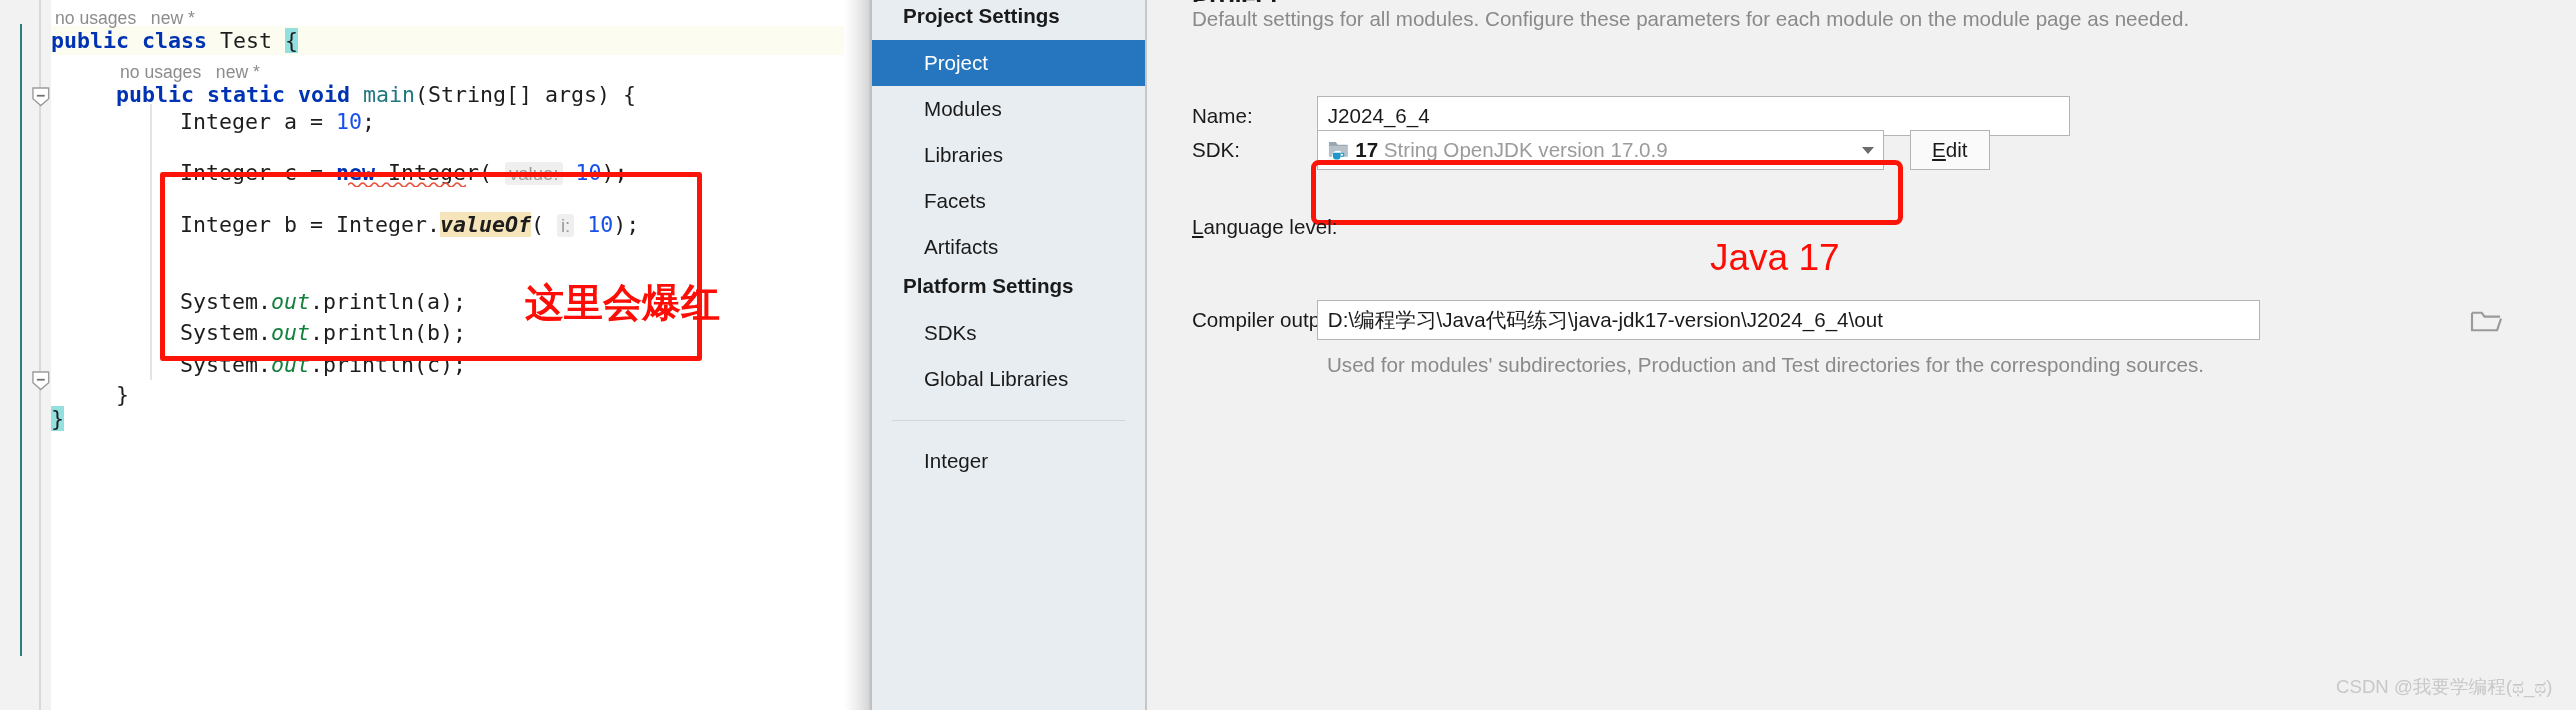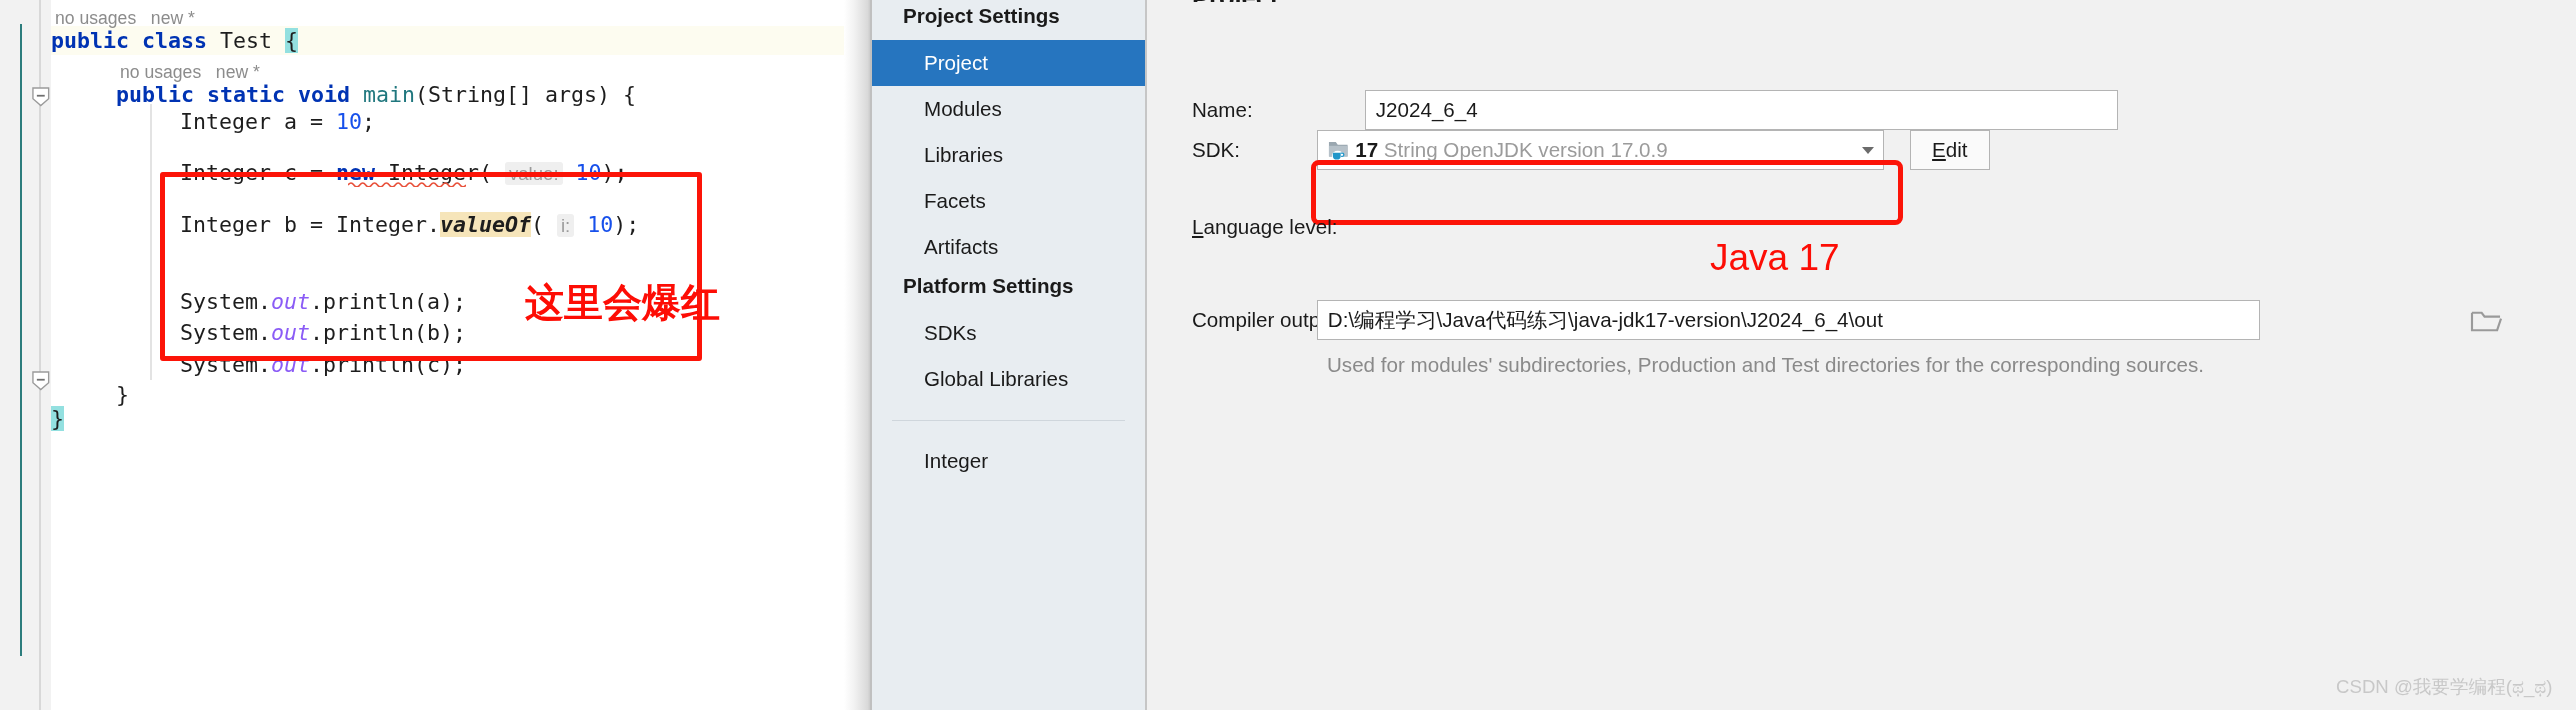--- a/index.html
+++ b/index.html
@@ -49,21 +49,21 @@
     font-family: "Liberation Sans", sans-serif;
     font-size: 17.6px;
     color: #8c8c8c;
     white-space: pre;
   }
   .code-line { position: absolute; color: #1d1d1d; letter-spacing: 0px; }
   .kw { color: #0033b3; font-weight: 600; }
   .cls { color: #1d1d1d; }
   .typ { color: #20777e; }
   .num { color: #1750eb; }
-  .italic-field { color: #8b5cf6; font-style: italic; }
+  .italic-field { color: #15803d; font-style: italic; }
   .static-m { color: #1d1d1d; font-style: italic; font-weight:600;
               background: #f6e5ba; }
   .brace-hl { background: #93e0e0; }
   .param-hint {
     background: #efefef; color: #9a9a9a; font-size: 18.6px;
     padding: 1px 3.9px 1px 3.9px; border-radius: 2.9px;
     font-family: "Liberation Sans", sans-serif;
   }
   .squiggle {
     position: absolute;
@@ -240,22 +240,23 @@
         <div class="tree-item">SDKs</div>
         <div class="tree-item">Global Libraries</div>
         <div class="tree-sep"></div>
         <div class="tree-item" style="margin-top: 17.6px;">Integer</div>
       </div>
   </div>
 
   <div class="form-panel">
 
     <div class="form-title-clip">Project</div>
-
-    <div class="frow" style="left:45px; top:90px;gap:48px;">
+    <div class="form-desc">Default settings for all modules. Configure these parameters for each module on the module page as needed.</div>
+
+    <div class="frow" style="left:45px; top:96px;">
       <div class="flabel" style="width:125px;">Name:</div>
       <div class="ftext" style="width:753px;">J2024_6_4</div>
     </div>
 
     <div class="frow" style="left:45px; top:130px;">
       <div class="flabel" style="width:125px;">SDK:</div>
       <div class="fcombo" style="width:567px;">
         <span class="java-icon">
           <svg width="25.5" height="25.5" viewBox="0 0 26 26">
             <path d="M3 5 H10 L12 8 H22 V20 H3 Z" fill="#9aa7b0"></path>

